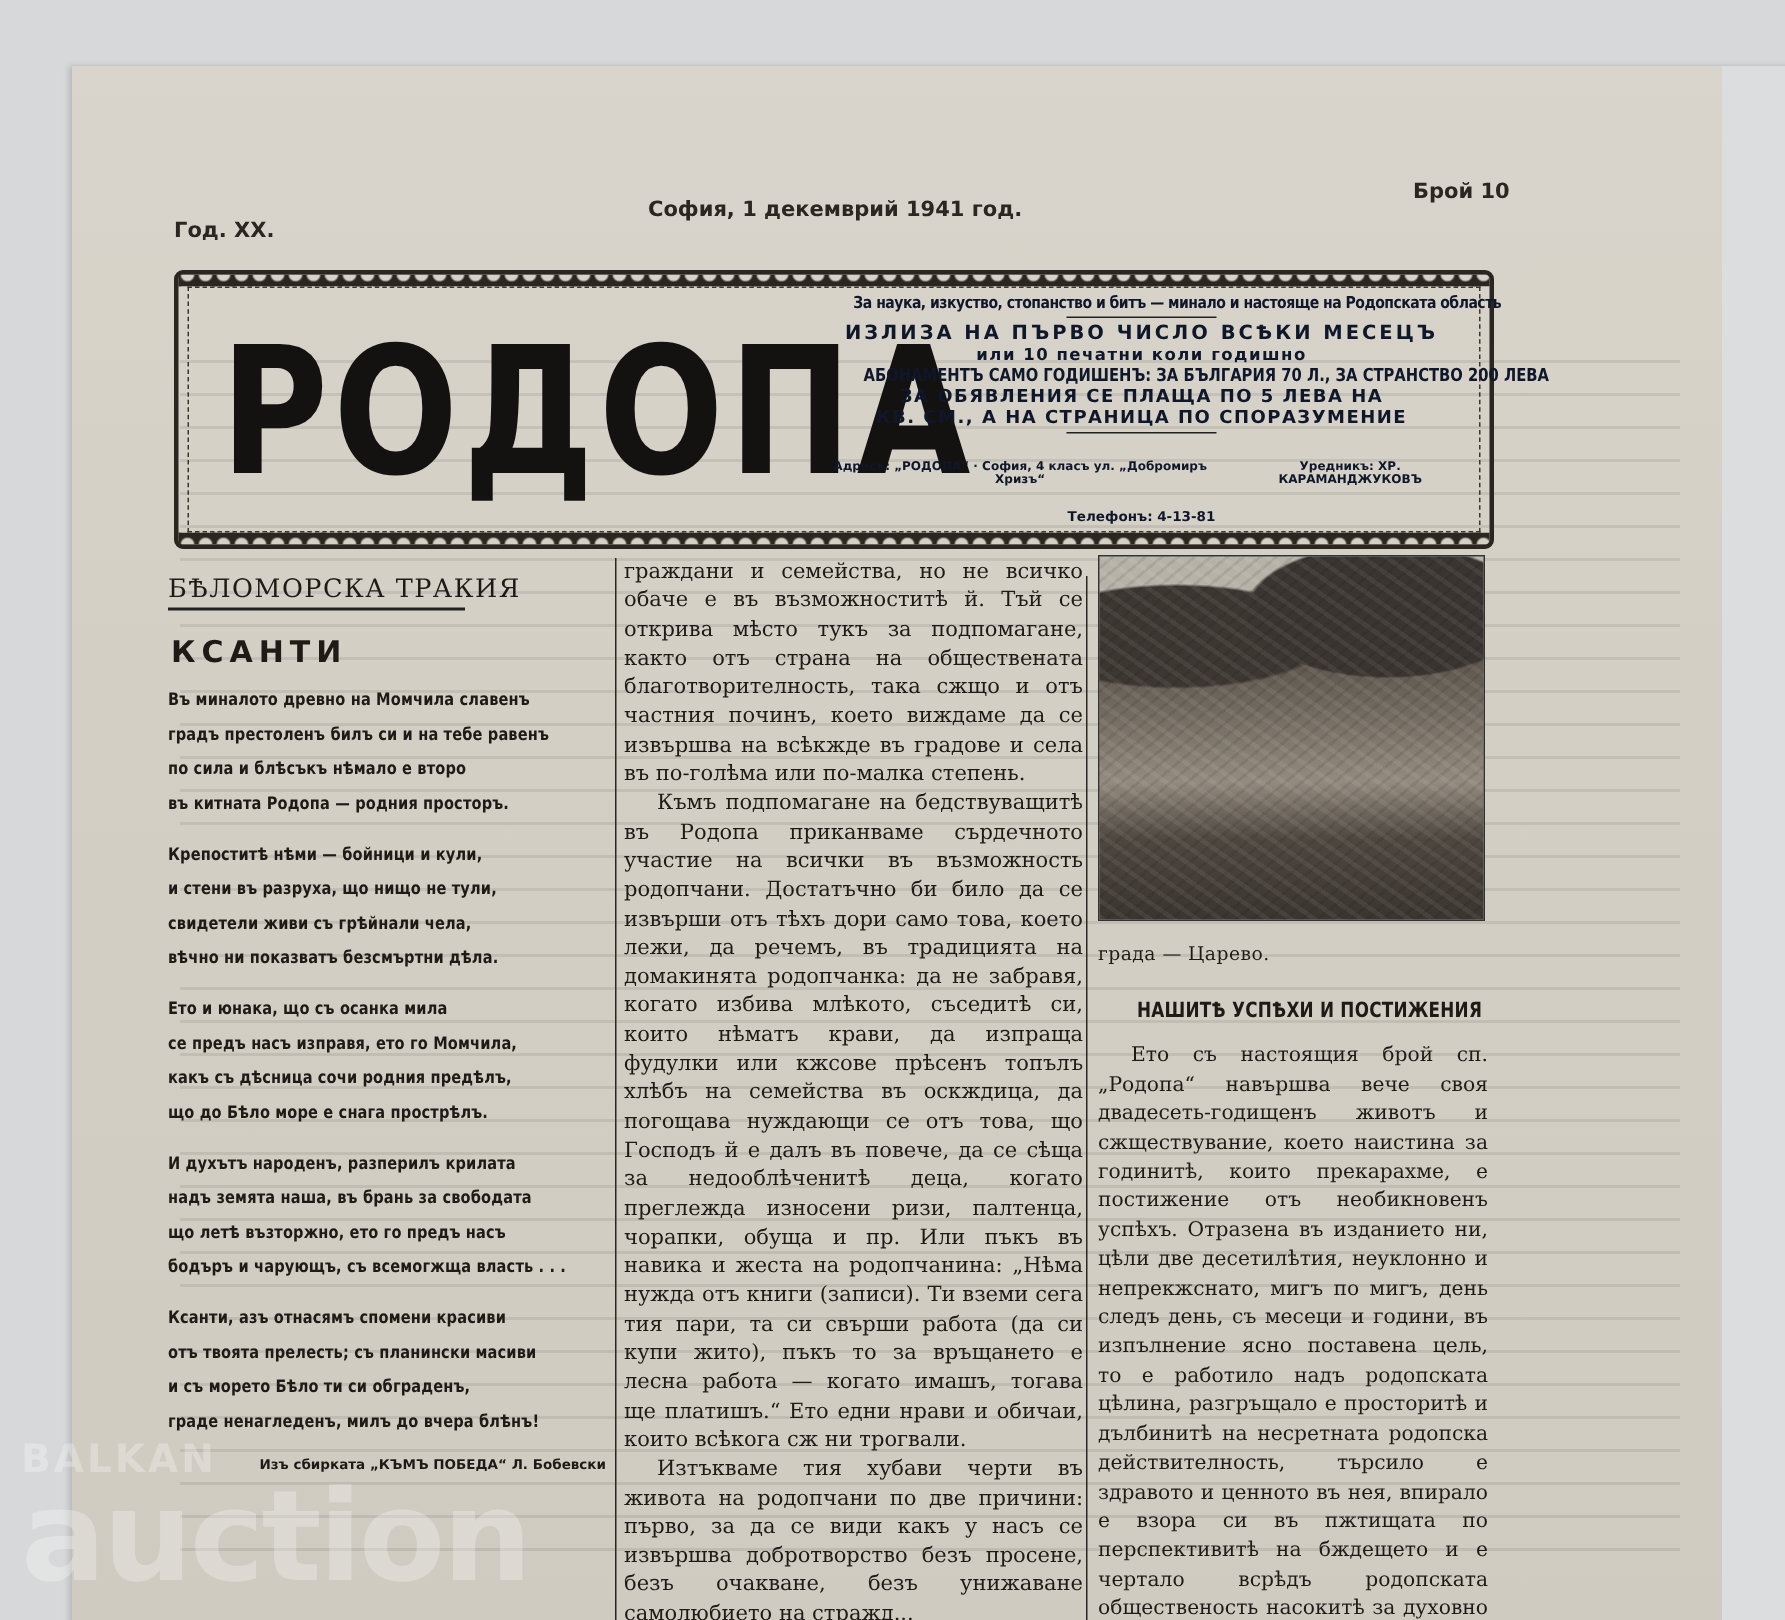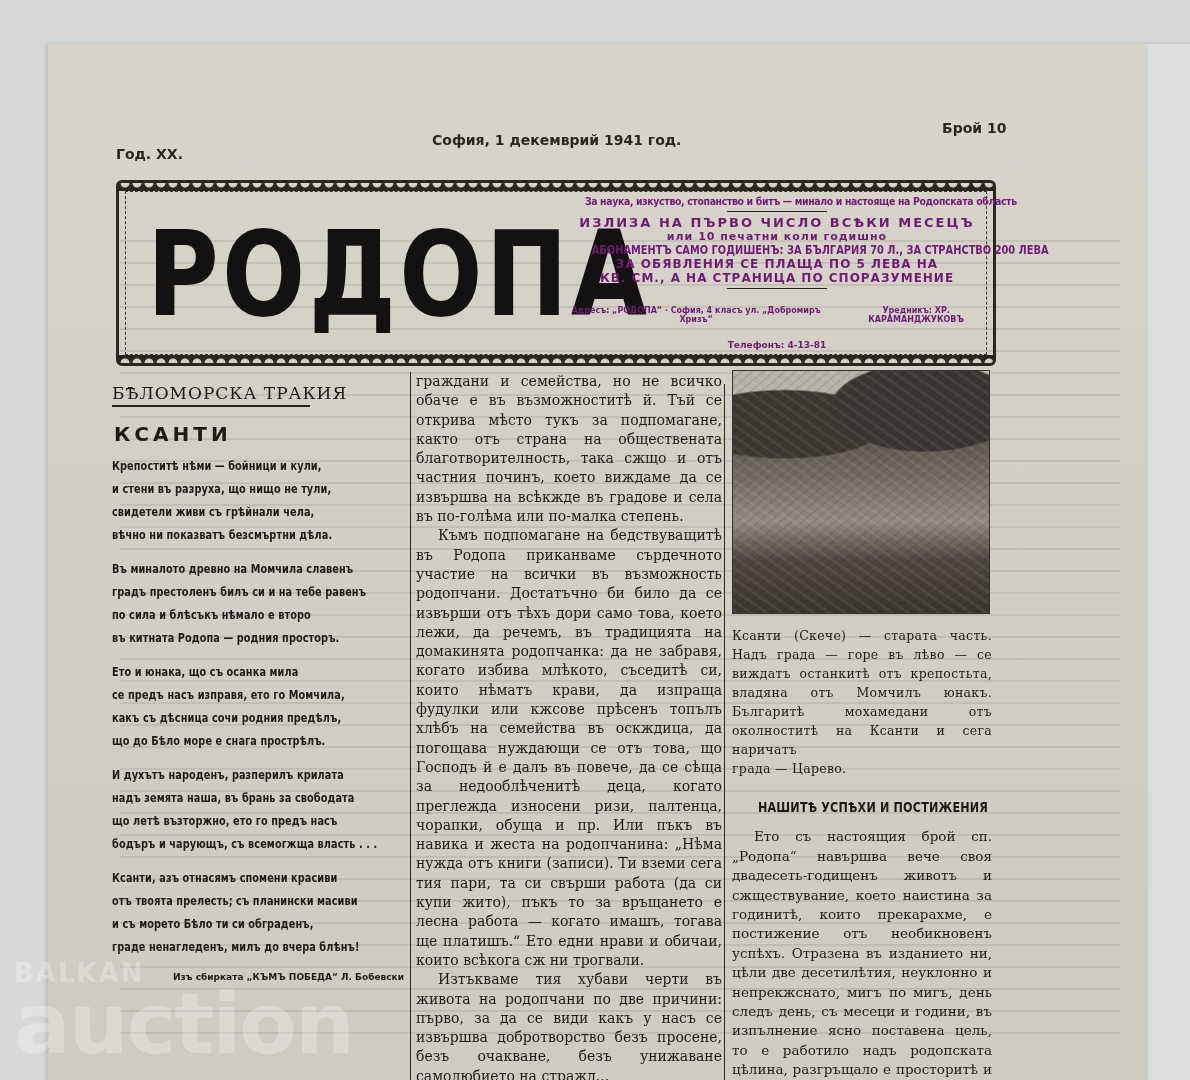--- a/index.html
+++ b/index.html
@@ -41,22 +41,22 @@
     background:radial-gradient(circle at 6px 0, transparent 4px, #2b2620 5px) 0 0/12px 8px repeat-x;
   }
   .scallop-top { top:0; } .scallop-bot { bottom:0; transform:scaleY(-1); }
   .title {
     position:absolute; left:28px; top:16px; width:400px; height:150px;
     font-family:"DejaVu Sans", sans-serif; font-weight:bold; font-size:118px;
     letter-spacing:4px; line-height:150px; color:#141210;
     transform:scaleX(0.83); transform-origin:left center;
   }
   .mh-info {
-    position:absolute; left:432px; top:12px; width:452px; text-align:center;
-    font-family:"DejaVu Sans", sans-serif; color:#701a75;
+    position:absolute; left:416px; top:12px; width:452px; text-align:center;
+    font-family:"DejaVu Sans", sans-serif; color:#0f172a;
   }
   .mh-info .l1 { font-size:11px; font-weight:bold; letter-spacing:-0.4px; transform:scaleX(0.85); white-space:nowrap; }
   .mh-info .rule { width:100px; margin:3px auto; border-top:1px solid #222; }
   .mh-info .l2 { font-size:13px; font-weight:bold; letter-spacing:2px; white-space:nowrap; }
   .mh-info .l3 { font-size:11px; font-weight:bold; letter-spacing:1px; }
   .mh-info .l4 { font-size:12px; font-weight:bold; white-space:nowrap; transform:scaleX(0.82); }
   .mh-info .l5, .mh-info .l6 { font-size:12px; font-weight:bold; letter-spacing:1px; line-height:14px; }
   .mh-info .addr { font-size:8px; font-weight:bold; margin-top:17px; display:flex; justify-content:space-between; padding:0 6px; }
   .mh-info .phone { font-size:9px; font-weight:bold; margin-top:16px; }
 
@@ -130,30 +130,30 @@
   </div>
 </div>
 
 <div class="vrule a"></div>
 <div class="vrule b"></div>
 
 <div class="col c1">
   <div class="kicker">БѢЛОМОРСКА ТРАКИЯ</div>
   <div class="poem-title">КСАНТИ</div>
   <div class="stanza">
+    <div>Въ миналото древно на Момчила славенъ</div>
+    <div>градъ престоленъ билъ си и на тебе равенъ</div>
+    <div>по сила и блѣсъкъ нѣмало е второ</div>
+    <div>въ китната Родопа — родния просторъ.</div>
+  </div>
+  <div class="stanza">
     <div>Крепоститѣ нѣми — бойници и кули,</div>
     <div>и стени въ разруха, що нищо не тули,</div>
     <div>свидетели живи съ грѣйнали чела,</div>
     <div>вѣчно ни показватъ безсмъртни дѣла.</div>
-  </div>
-  <div class="stanza">
-    <div>Въ миналото древно на Момчила славенъ</div>
-    <div>градъ престоленъ билъ си и на тебе равенъ</div>
-    <div>по сила и блѣсъкъ нѣмало е второ</div>
-    <div>въ китната Родопа — родния просторъ.</div>
   </div>
   <div class="stanza">
     <div>Ето и юнака, що съ осанка мила</div>
     <div>се предъ насъ изправя, ето го Момчила,</div>
     <div>какъ съ дѣсница сочи родния предѣлъ,</div>
     <div>що до Бѣло море е снага прострѣлъ.</div>
   </div>
   <div class="stanza">
     <div>И духътъ народенъ, разперилъ крилата</div>
     <div>надъ земята наша, въ брань за свободата</div>
@@ -172,21 +172,20 @@
 
 <div class="col c2">
   <div>граждани и семейства, но не всичко обаче е въ възможноститѣ й. Тъй се открива мѣсто тукъ за подпомагане, както отъ страна на обществената благотворителность, така сжщо и отъ частния починъ, което виждаме да се извършва на всѣкжде въ градове и села въ по-голѣма или по-малка степень.</div>
   <div class="para">Къмъ подпомагане на бедствуващитѣ въ Родопа приканваме сърдечното участие на всички въ възможность родопчани. Достатъчно би било да се извърши отъ тѣхъ дори само това, което лежи, да речемъ, въ традицията на домакинята родопчанка: да не забравя, когато избива млѣкото, съседитѣ си, които нѣматъ крави, да изпраща фудулки или кжсове прѣсенъ топълъ хлѣбъ на семейства въ оскждица, да погощава нуждающи се отъ това, що Господъ й е далъ въ повече, да се сѣща за недооблѣченитѣ деца, когато преглежда износени ризи, палтенца, чорапки, обуща и пр. Или пъкъ въ навика и жеста на родопчанина: „Нѣма нужда отъ книги (записи). Ти вземи сега тия пари, та си свърши работа (да си купи жито), пъкъ то за връщането е лесна работа — когато имашъ, тогава ще платишъ.“ Ето едни нрави и обичаи, които всѣкога сж ни трогвали.</div>
   <div class="para">Изтъкваме тия хубави черти въ живота на родопчани по две причини: първо, за да се види какъ у насъ се извършва добротворство безъ просене, безъ очакване, безъ унижаване самолюбието на стражд...</div>
 </div>
 
 <div class="col c3">
   <div class="photo" title="Ксанти (Скече) — старата часть"></div>
   <div class="caption">
-    <div>Ксанти (Скече) — старата часть. Надъ града — горе въ лѣво — се виждатъ останкитѣ отъ крепостьта, владяна отъ Момчилъ юнакъ. Българитѣ мохамедани отъ околноститѣ на Ксанти и сега наричатъ</div>
     <div class="last">града — Царево.</div>
   </div>
   <div class="headline">НАШИТѢ УСПѢХИ И ПОСТИЖЕНИЯ</div>
   <div class="para">Ето съ настоящия брой сп. „Родопа“ навършва вече своя двадесеть-годищенъ животъ и сжществувание, което наистина за годинитѣ, които прекарахме, е постижение отъ необикновенъ успѣхъ. Отразена въ изданието ни, цѣли две десетилѣтия, неуклонно и непрекжснато, мигъ по мигъ, день следъ день, съ месеци и години, въ изпълнение ясно поставена цель, то е работило надъ родопската цѣлина, разгръщало е просторитѣ и дълбинитѣ на несретната родопска действителность, търсило е здравото и ценното въ нея, впирало е взора си въ пжтищата по перспективитѣ на бждещето и е чертало всрѣдъ родопската общественость насокитѣ за духовно и материално строителство, което да разкрасява и оползотворява живота и природата на тая на...</div>
 </div>
 
 <div class="watermark">
   <div class="a">BALKAN</div>
   <div class="b">auction</div>
 </div>

